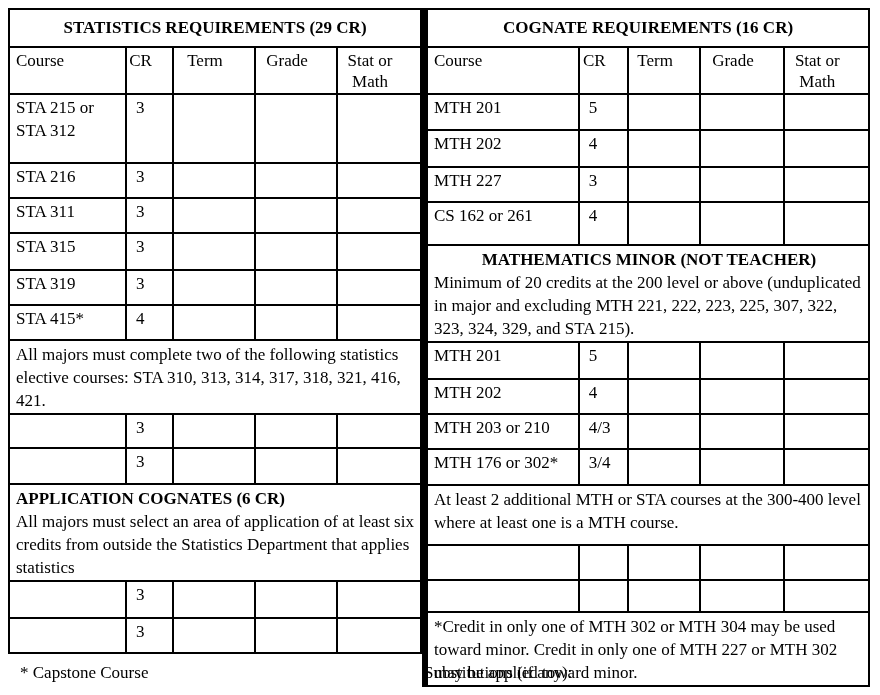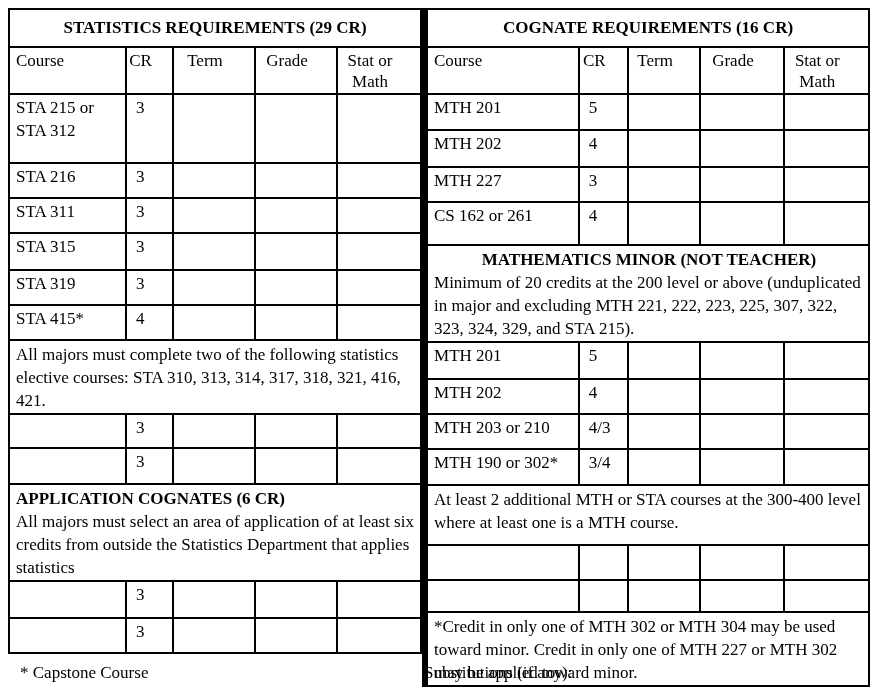--- a/index.html
+++ b/index.html
@@ -196,21 +196,21 @@
         <td></td>
       </tr>
       <tr style="height:35px">
         <td>MTH 203 or 210</td>
         <td class="crv">4/3</td>
         <td></td>
         <td></td>
         <td></td>
       </tr>
       <tr style="height:36px">
-        <td>MTH 190 or 302*</td>
+        <td>MTH 176 or 302*</td>
         <td class="crv">3/4</td>
         <td></td>
         <td></td>
         <td></td>
       </tr>
       <tr style="height:60px">
             <td class="note" colspan="5">At least 2 additional MTH or STA courses at the 300-400 level where at least one is a MTH course.</td>
           </tr>
       <tr style="height:35px">
         <td></td>

